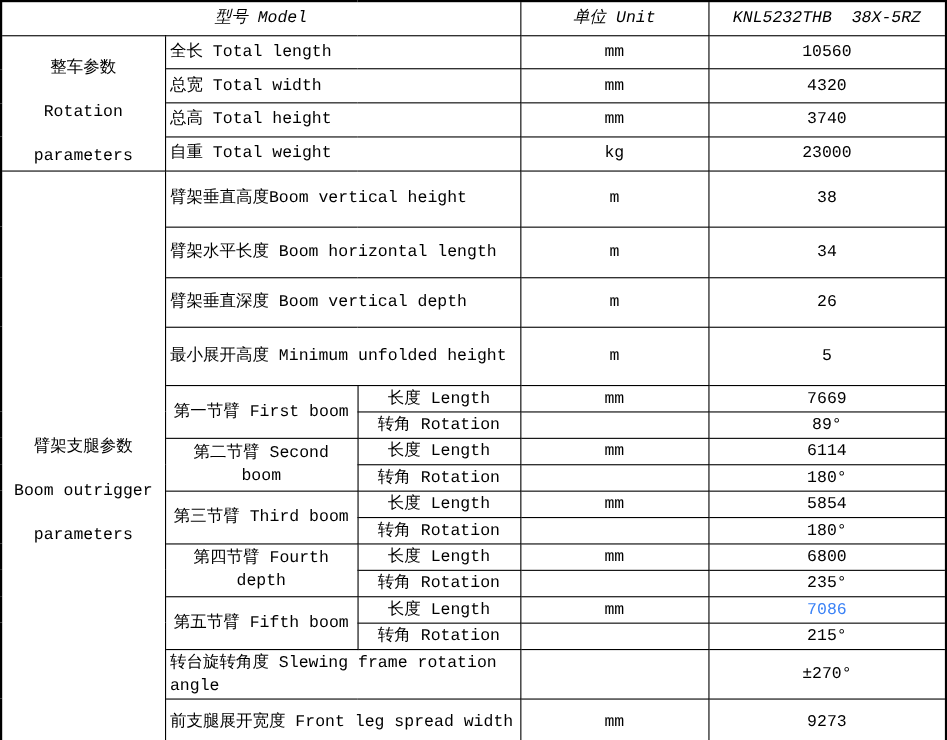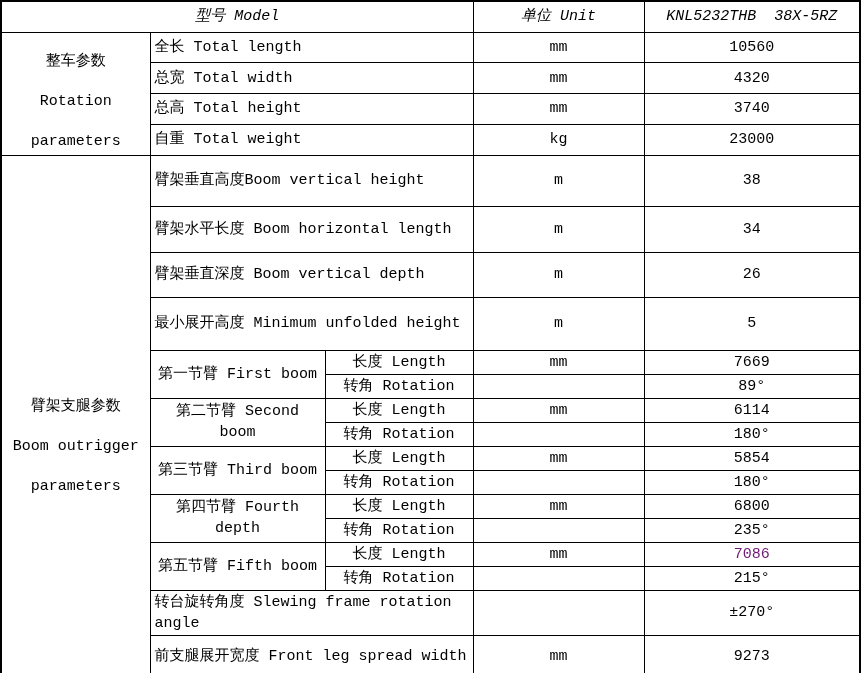--- a/index.html
+++ b/index.html
@@ -170,21 +170,21 @@
     <tr class="h-sub">
       <td>转角 Rotation</td>
       <td></td>
       <td>235°</td>
     </tr>
 
     <tr class="h-sub">
       <td rowspan="2" class="boomname">第五节臂 Fifth boom</td>
       <td>长度 Length</td>
       <td>mm</td>
-      <td style="color: #701a75;">7086</td>
+      <td style="color: #3b82f6;">7086</td>
     </tr>
     <tr class="h-sub">
       <td>转角 Rotation</td>
       <td></td>
       <td>215°</td>
     </tr>
 
     <tr class="h-b1">
       <td colspan="2" class="l">转台旋转角度 Slewing frame rotation angle</td>
       <td></td>

